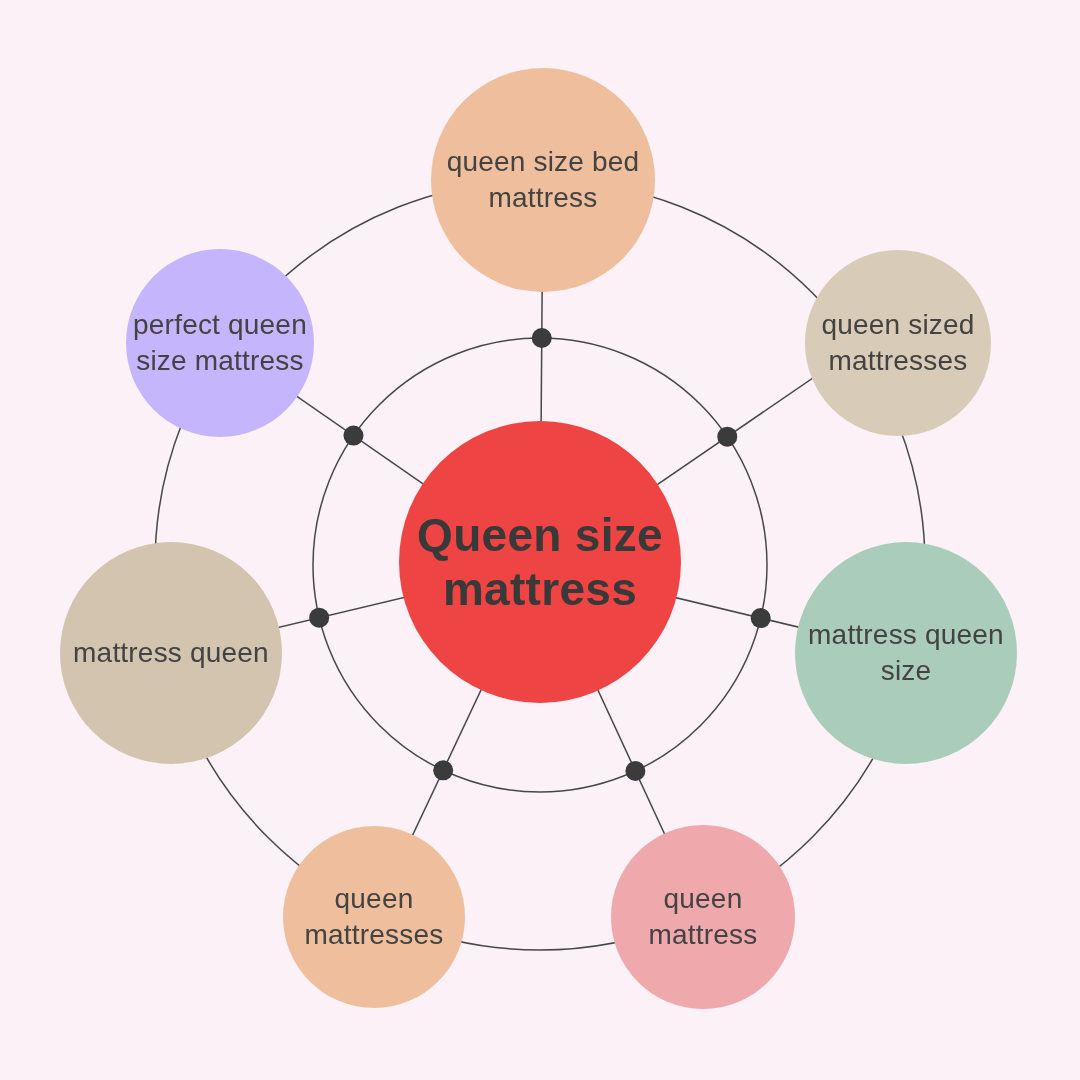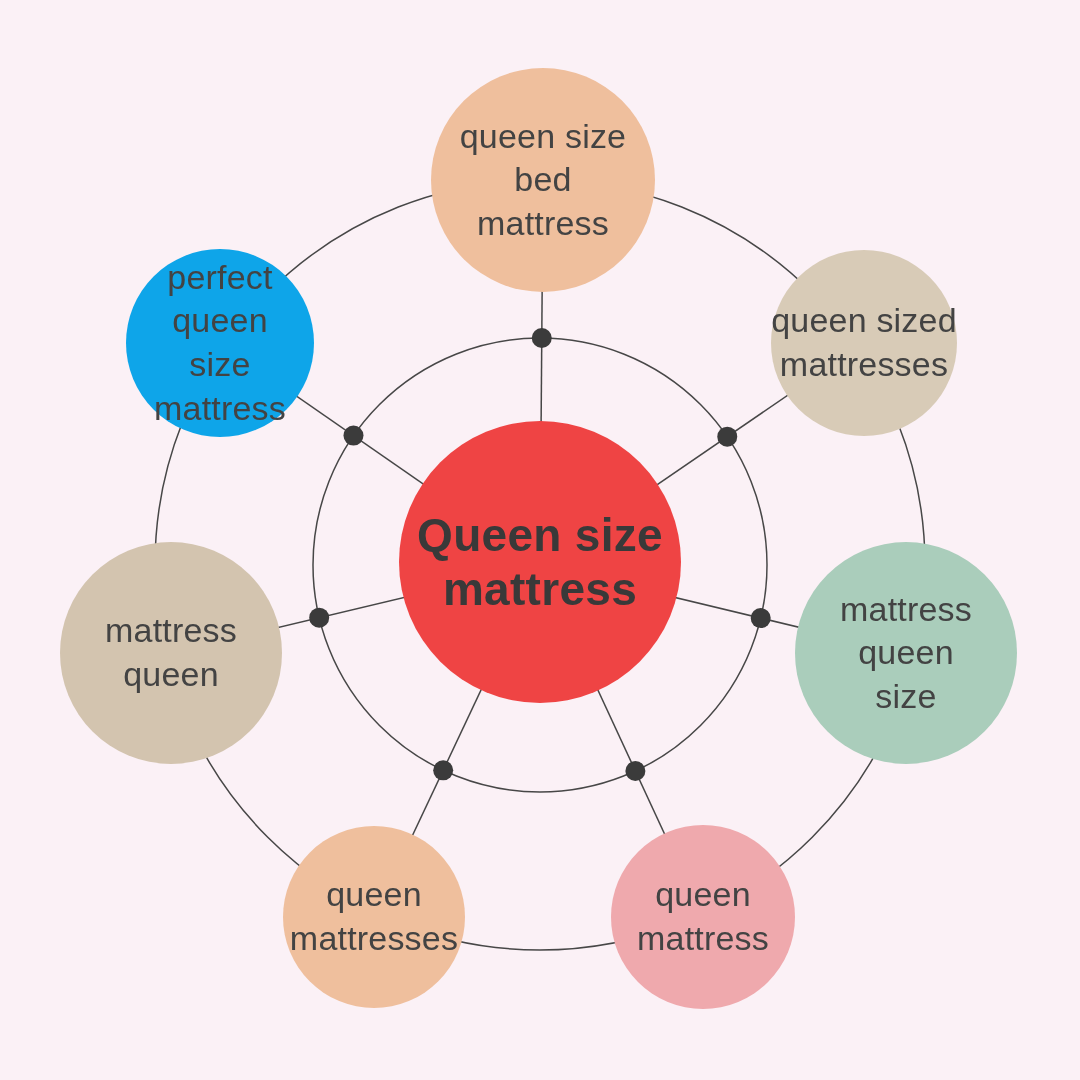--- a/index.html
+++ b/index.html
@@ -24,21 +24,21 @@
     z-index: 2;
     border-radius: 50%;
     display: flex;
     align-items: center;
     justify-content: center;
     text-align: center;
     transform: translate(-50%, -50%);
   }
   .node-label {
     white-space: pre-line;
-    font-size: 34px;
+    font-size: 28px;
     line-height: 1.28;
     font-weight: 400;
     letter-spacing: 0.2px;
   }
   .node.center .node-label {
     font-size: 46px;
     line-height: 1.18;
     font-weight: 700;
     letter-spacing: 0.3px;
   }
@@ -69,21 +69,21 @@
   <div class="node center" style="left: 540px; top: 562px; width: 282px; height: 282px; background: #ef4444;">
     <span class="node-label" style="color: rgb(57, 57, 57);">Queen size
 mattress</span>
   </div>
 
   <div class="node" style="left: 543px; top: 180px; width: 224px; height: 224px; background: rgb(239, 191, 157);">
     <span class="node-label" style="color: rgb(67, 67, 67);">queen size bed
 mattress</span>
   </div>
 
-  <div class="node" style="left: 864px; top: 343px; width: 186px; height: 186px; background: rgb(216, 203, 183);">
+  <div class="node" style="left: 898px; top: 343px; width: 186px; height: 186px; background: rgb(216, 203, 183);">
     <span class="node-label" style="color: rgb(67, 67, 67);">queen sized
 mattresses</span>
   </div>
 
   <div class="node" style="left: 906px; top: 653px; width: 222px; height: 222px; background: rgb(170, 205, 187);">
     <span class="node-label" style="color: rgb(67, 67, 67);">mattress queen
 size</span>
   </div>
 
   <div class="node" style="left: 703px; top: 917px; width: 184px; height: 184px; background: rgb(239, 169, 173);">
@@ -93,17 +93,17 @@
 
   <div class="node" style="left: 374px; top: 917px; width: 182px; height: 182px; background: rgb(239, 191, 157);">
     <span class="node-label" style="color: rgb(67, 67, 67);">queen
 mattresses</span>
   </div>
 
   <div class="node" style="left: 171px; top: 653px; width: 222px; height: 222px; background: rgb(211, 196, 175);">
     <span class="node-label" style="color: rgb(67, 67, 67);">mattress queen</span>
   </div>
 
-  <div class="node" style="left: 220px; top: 343px; width: 188px; height: 188px; background: #0ea5e9;">
+  <div class="node" style="left: 220px; top: 343px; width: 188px; height: 188px; background: #c4b5fd;">
     <span class="node-label" style="color: rgb(67, 67, 67);">perfect queen
 size mattress</span>
   </div>
 </div>
 
 </body></html>

